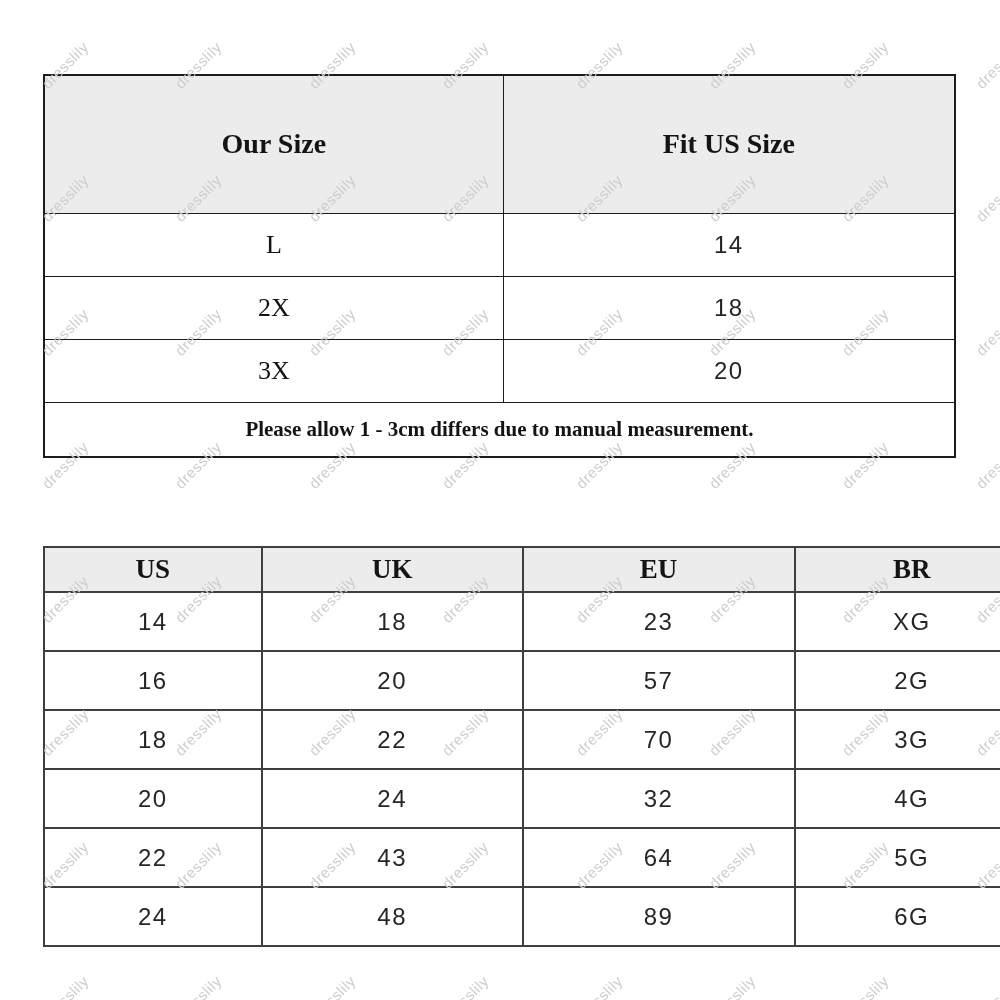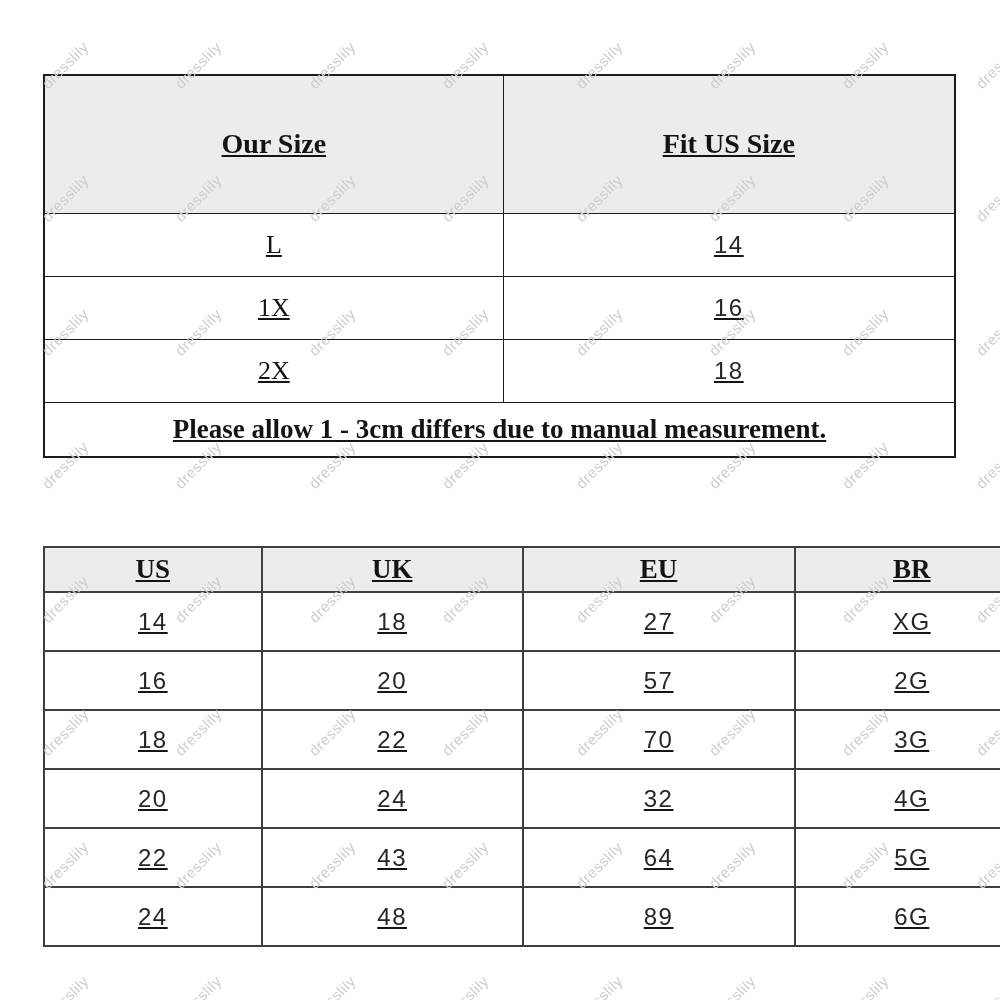--- a/index.html
+++ b/index.html
@@ -21,41 +21,40 @@
     position: relative;
     width: 1000px; height: 1000px;
     overflow: hidden;
     background: #ffffff;
   }
   table.tbl {
     position: absolute;
     border-collapse: collapse;
     table-layout: fixed;
     text-align: center;
-    text-decoration: underline;
   }
   
   .top {
     left: 43px; top: 74px; width: 913px;
     border: 2px solid var(--top-border);
   }
   .top th, .top td { border: 1.5px solid var(--top-border); padding: 0; }
   .top thead tr { height: 138px; }
   .top thead th {
     background: var(--hdr-bg);
     font-size: 28px; font-weight: bold;
   }
   .top tbody tr { height: 63px; }
   .top td.serif-cell { font-size: 26px; }
   .top td.sans-cell {
     font-family: "Liberation Sans", sans-serif;
     font-size: 24px; letter-spacing: 1.5px; color: #262626;
   }
   .top tr.note-row { height: 55px; }
-  .top tr.note-row td { font-weight: bold; font-size: 27px; }
+  .top tr.note-row td { font-weight: bold; font-size: 21px; }
   
   .bottom {
     left: 43px; top: 546px; width: 987px;
     border: 2px solid var(--bot-border);
   }
   .bottom th, .bottom td { border: 2px solid var(--bot-border); padding: 0; }
   .bottom thead tr { height: 45px; }
   .bottom thead th {
     background: var(--hdr-bg);
     font-size: 27px; font-weight: bold; color: var(--text);
@@ -96,26 +95,26 @@
         <th>Our Size</th>
         <th>Fit US Size</th>
       </tr>
     </thead>
     <tbody>
       <tr>
         <td class="serif-cell">L</td>
         <td class="sans-cell">14</td>
       </tr>
       <tr>
-        <td class="serif-cell">1X</td>
-        <td class="sans-cell">16</td>
-      </tr>
-      <tr>
         <td class="serif-cell">2X</td>
         <td class="sans-cell">18</td>
+      </tr>
+      <tr>
+        <td class="serif-cell">3X</td>
+        <td class="sans-cell">20</td>
       </tr>
       <tr class="note-row">
         <td colspan="2">Please allow 1 - 3cm differs due to manual measurement.</td>
       </tr>
     </tbody>
   </table>
 
   <table class="tbl bottom">
     <colgroup>
       <col style="width:22.1%">
@@ -128,21 +127,21 @@
         <th>US</th>
         <th>UK</th>
         <th>EU</th>
         <th>BR</th>
       </tr>
     </thead>
     <tbody>
       <tr>
         <td>14</td>
         <td>18</td>
-        <td>27</td>
+        <td>23</td>
         <td>XG</td>
       </tr>
       <tr>
         <td>16</td>
         <td>20</td>
         <td>57</td>
         <td>2G</td>
       </tr>
       <tr>
         <td>18</td>

